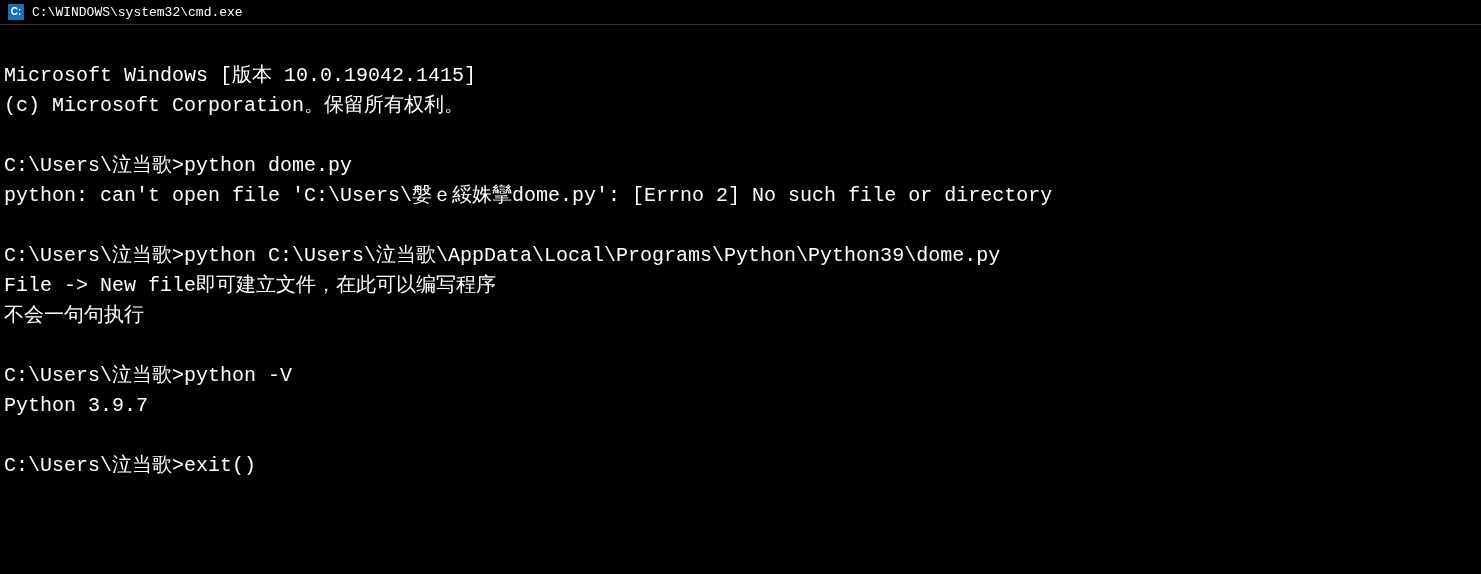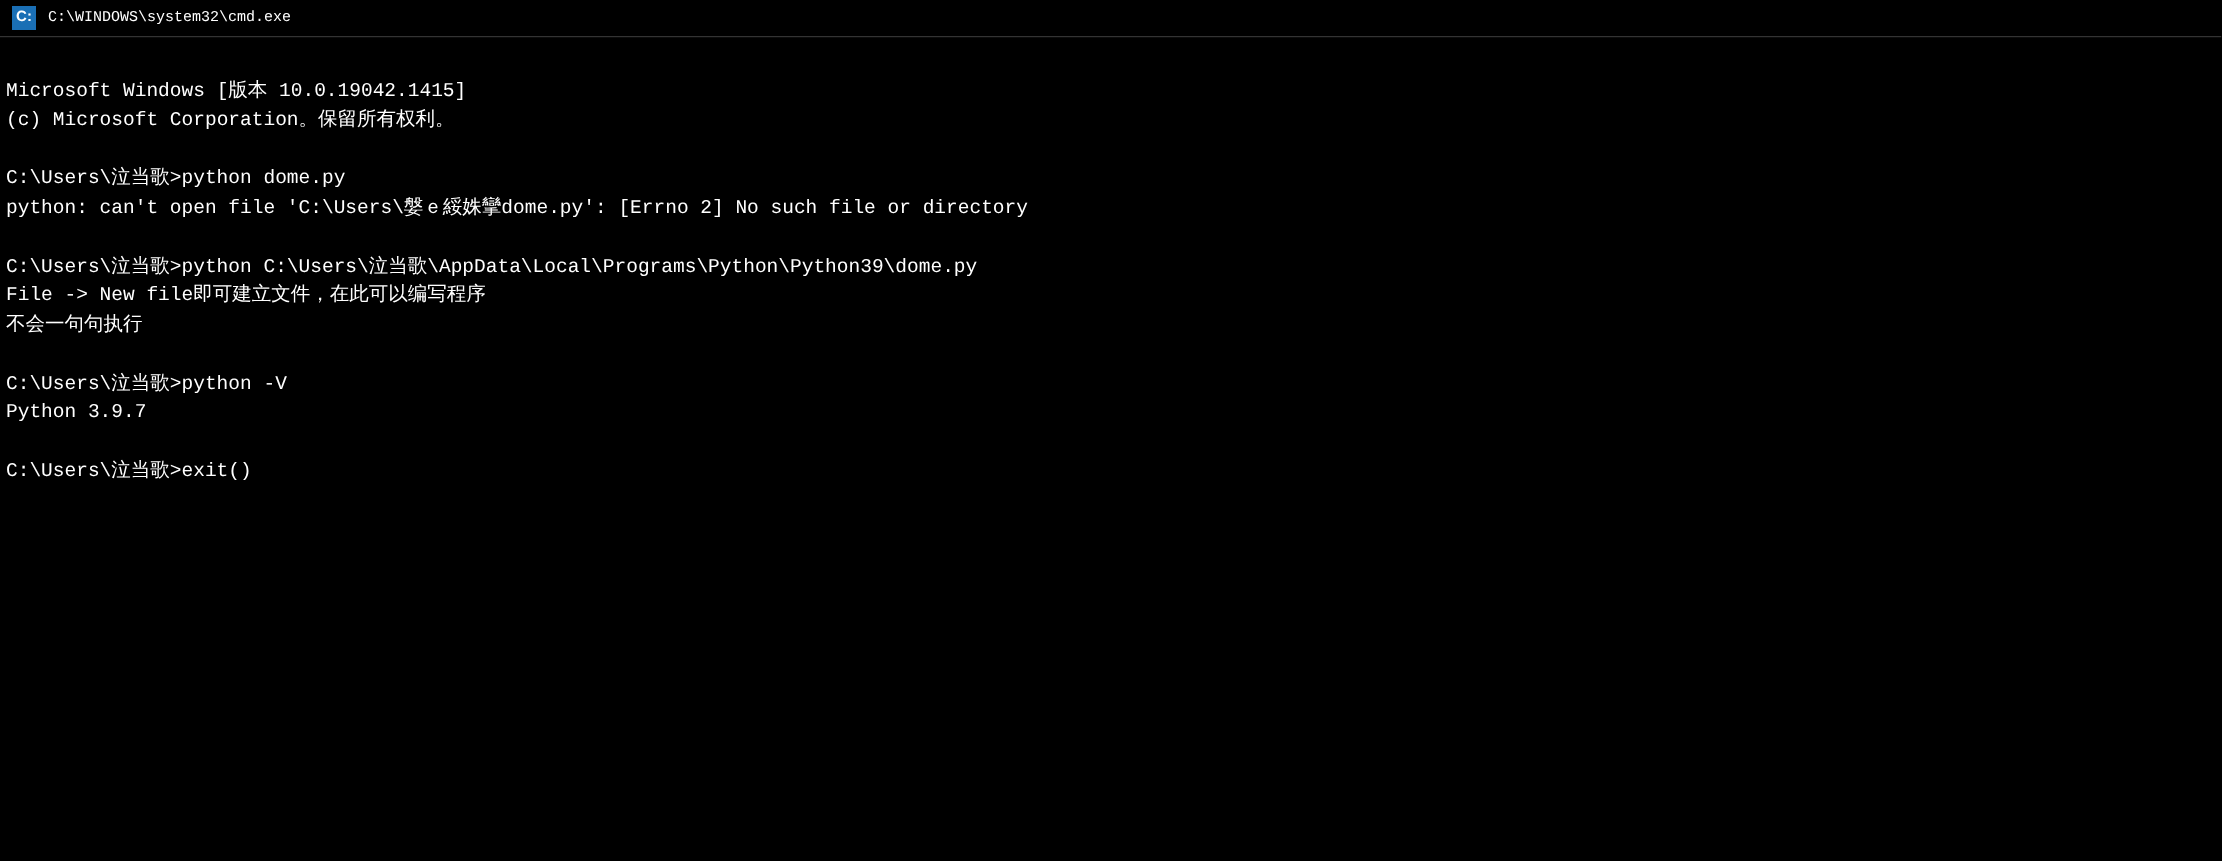--- a/index.html
+++ b/index.html
@@ -20,29 +20,29 @@
       background: #000000;
       border-bottom: 1px solid #333;
       padding: 4px 8px;
       display: flex;
       align-items: center;
       gap: 6px;
     }
 
     .title-bar-text {
       color: #ffffff;
-      font-size: 10px;
+      font-size: 13px;
       font-family: 'Courier New', Courier, monospace;
     }
 
     .terminal-body {
       background: #000000;
       padding: 6px 4px;
       color: #c0c0c0;
-      font-size: 13px;
+      font-size: 20px;
       line-height: 1.5;
       white-space: pre;
       font-family: 'Courier New', Courier, monospace;
     }
 
     .line-white {
       color: #ffffff;
     }
 
     .cmd-icon {

